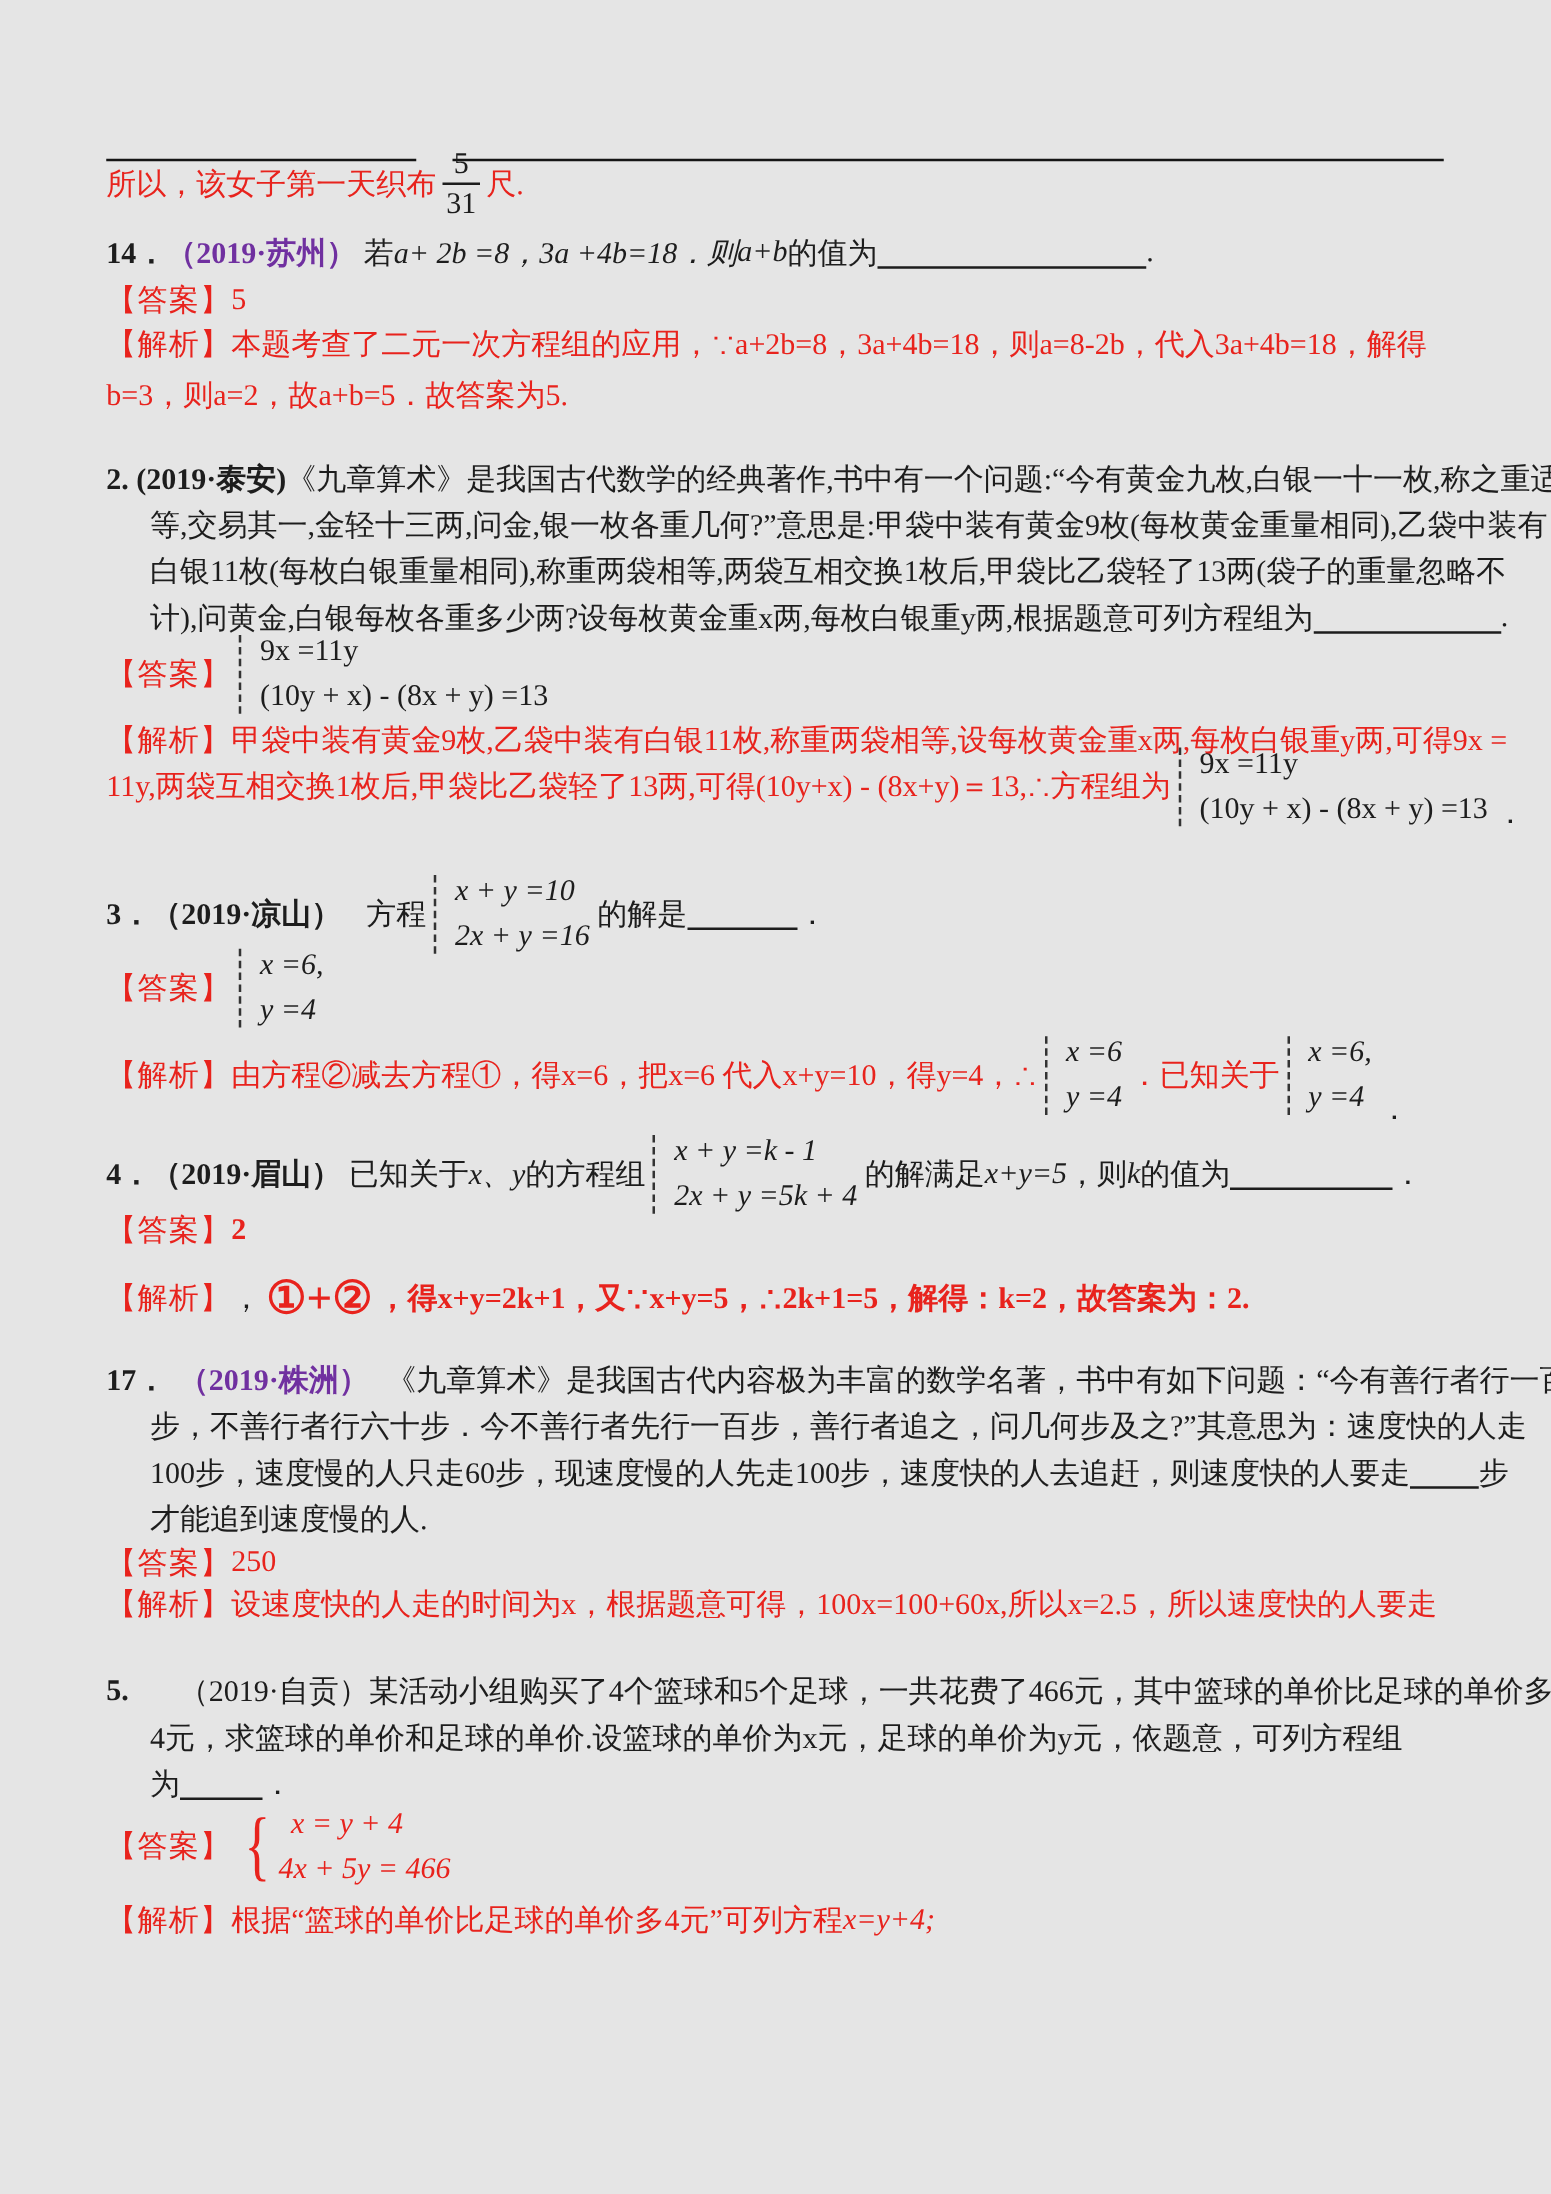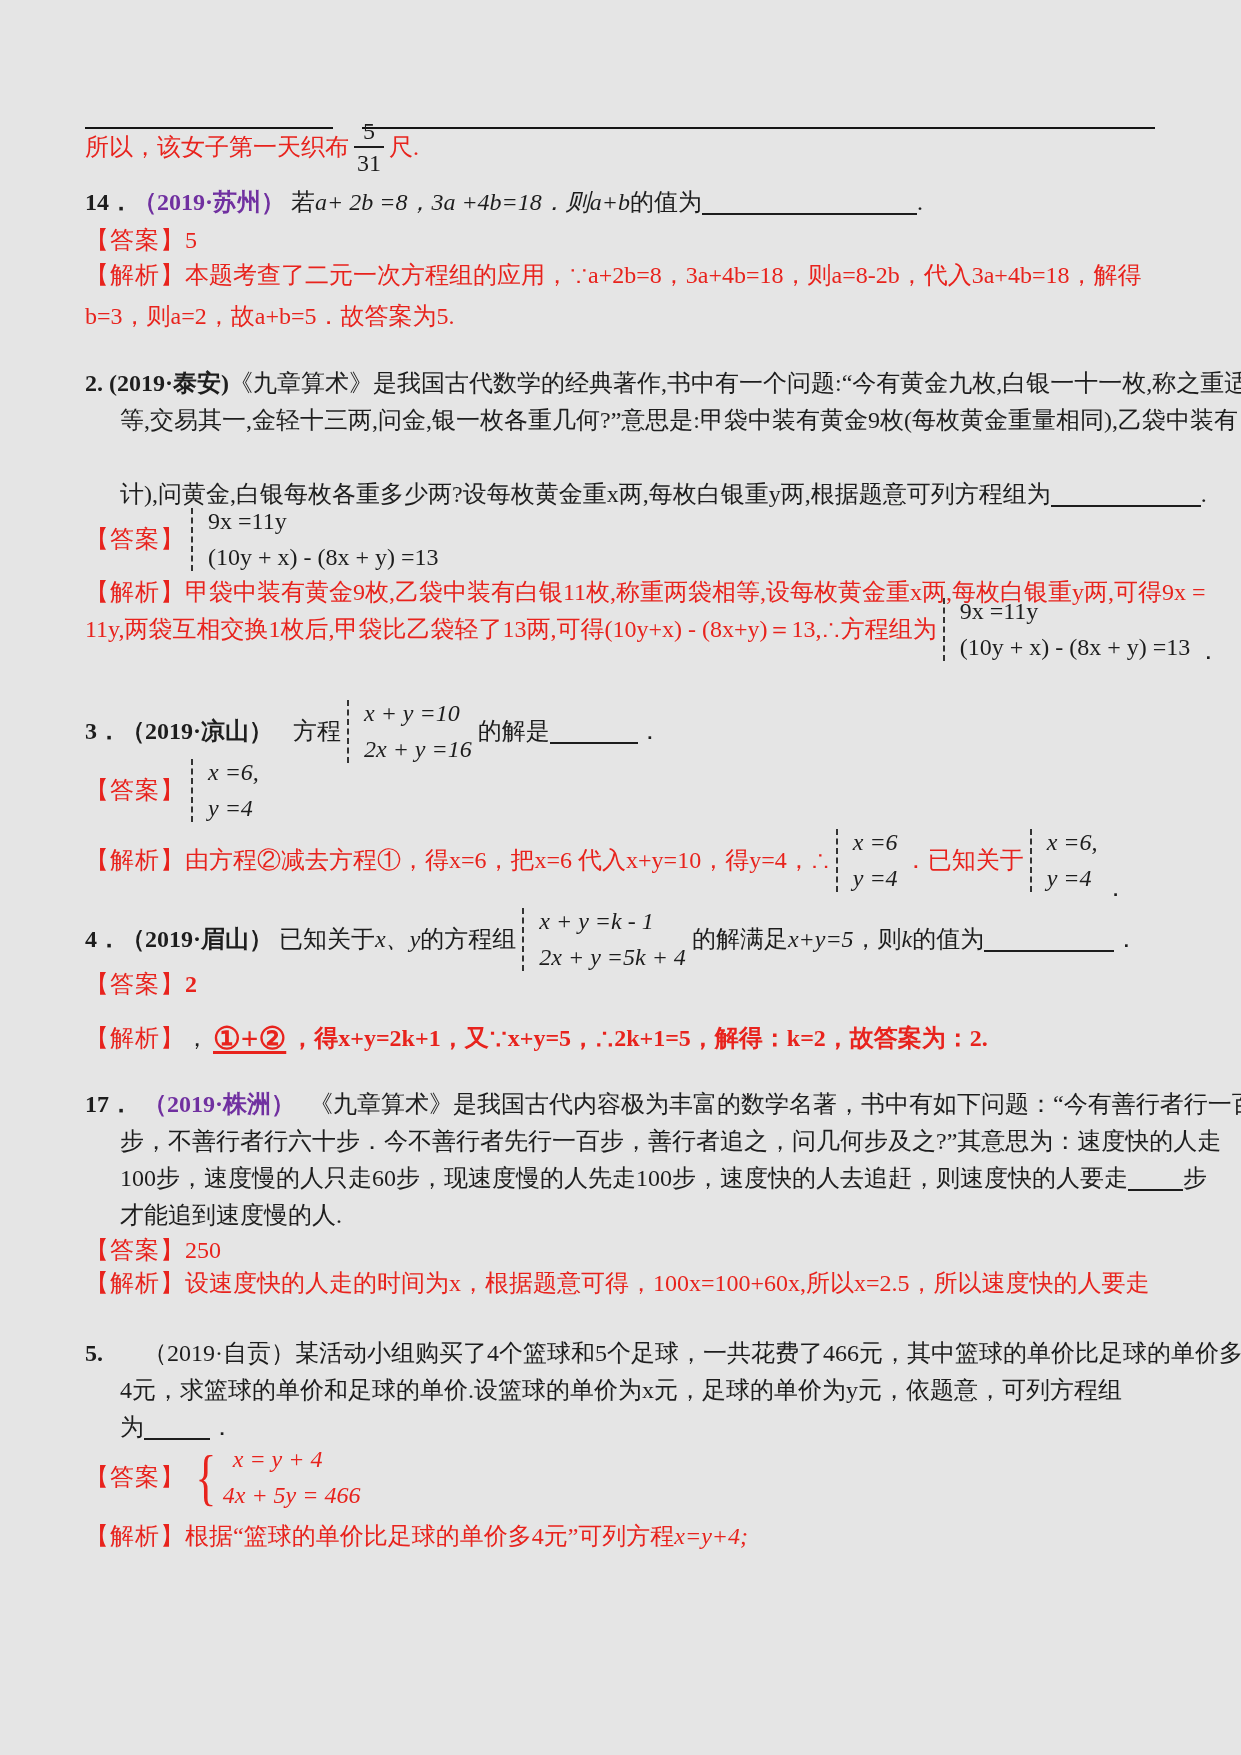--- a/index.html
+++ b/index.html
@@ -22,21 +22,21 @@
   .label{color:var(--red);font-weight:normal;font-family:"Liberation Sans","DejaVu Sans",sans-serif;letter-spacing:1px;}
   .blank{display:inline-block;border-bottom:2px solid var(--ink);height:24px;}
   .w215{width:215px}.w150{width:150px}.w88{width:88px}.w130{width:130px}.w55{width:55px}.w66{width:66px}
   .rule{position:absolute;height:2px;background:#151515;}
   .frac{display:inline-flex;flex-direction:column;align-items:center;line-height:26px;margin:0 5px;color:var(--ink);}
   .fbar{width:30px;border-top:2px solid var(--ink);margin:2px 0;}
   .sys{display:inline-flex;align-items:stretch;margin:0 6px;}
   .bbrace{width:7px;border-left:2px dashed #333;margin-right:8px;}
   .eqs{display:flex;flex-direction:column;justify-content:center;gap:9px;line-height:27px;}
   .rbrace{font-size:62px;font-weight:400;transform:scaleX(.7);line-height:62px;margin-right:2px;color:var(--red);}
-  .circ{font-size:31px;font-weight:bold;text-decoration:underline;}
+  .circ{font-size:36px;font-weight:bold;}
   .enddot{align-self:flex-end;line-height:20px;}
 </style>
 </head>
 <body>
 
 <div class="page">
 
   <div class="rule" style="top:127px;left:85px;width:248px;"></div>
   <div class="rule" style="top:127px;left:362px;width:793px;"></div>
 
@@ -71,20 +71,23 @@
   <div class="abs" style="top:300px;left:85px;">
     <span class="red">b=3，则a=2，故a+b=5．故答案为5.</span>
   </div>
 
   <div class="abs" style="top:367px;left:85px;">
     <span class="bold">2. (2019·泰安)</span><span>《九章算术》是我国古代数学的经典著作,书中有一个问题:“今有黄金九枚,白银一十一枚,称之重适</span>
   </div>
   <div class="abs" style="top:404px;left:120px;">
     <span>等,交易其一,金轻十三两,问金,银一枚各重几何?”意思是:甲袋中装有黄金9枚(每枚黄金重量相同),乙袋中装有</span>
   </div>
+  <div class="abs" style="top:441px;left:120px;">
+    <span>白银11枚(每枚白银重量相同),称重两袋相等,两袋互相交换1枚后,甲袋比乙袋轻了13两(袋子的重量忽略不</span>
+  </div>
   <div class="abs row" style="top:478px;left:120px;">
     <span>计),问黄金,白银每枚各重多少两?设每枚黄金重x两,每枚白银重y两,根据题意可列方程组为</span>
     <span class="blank w150"></span>
     <span>.</span>
   </div>
   <div class="abs row" style="top:505px;left:85px;height:68px;">
     <span class="label">【答案】</span>
     <span class="sys">
       <span class="bbrace"></span>
       <span class="eqs">

